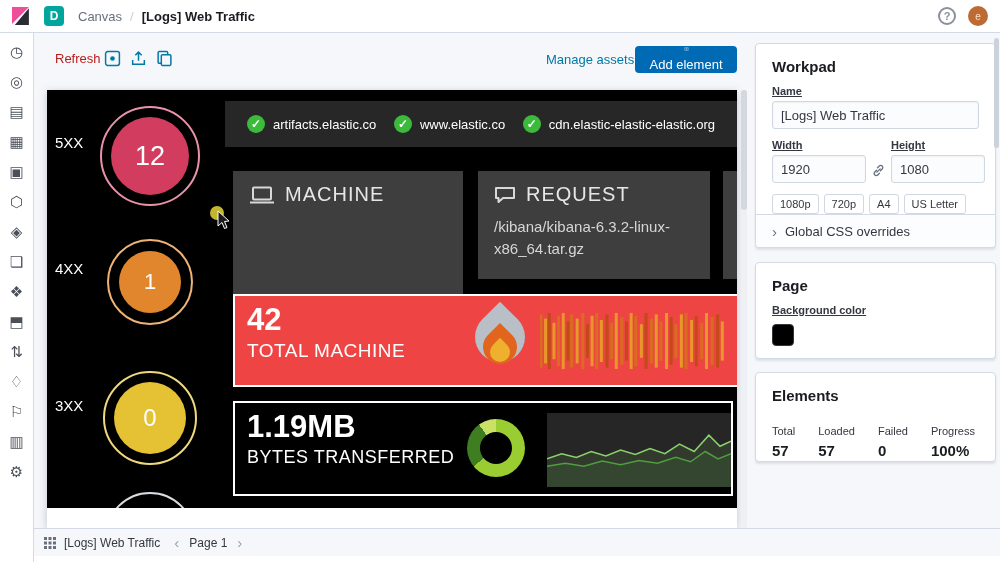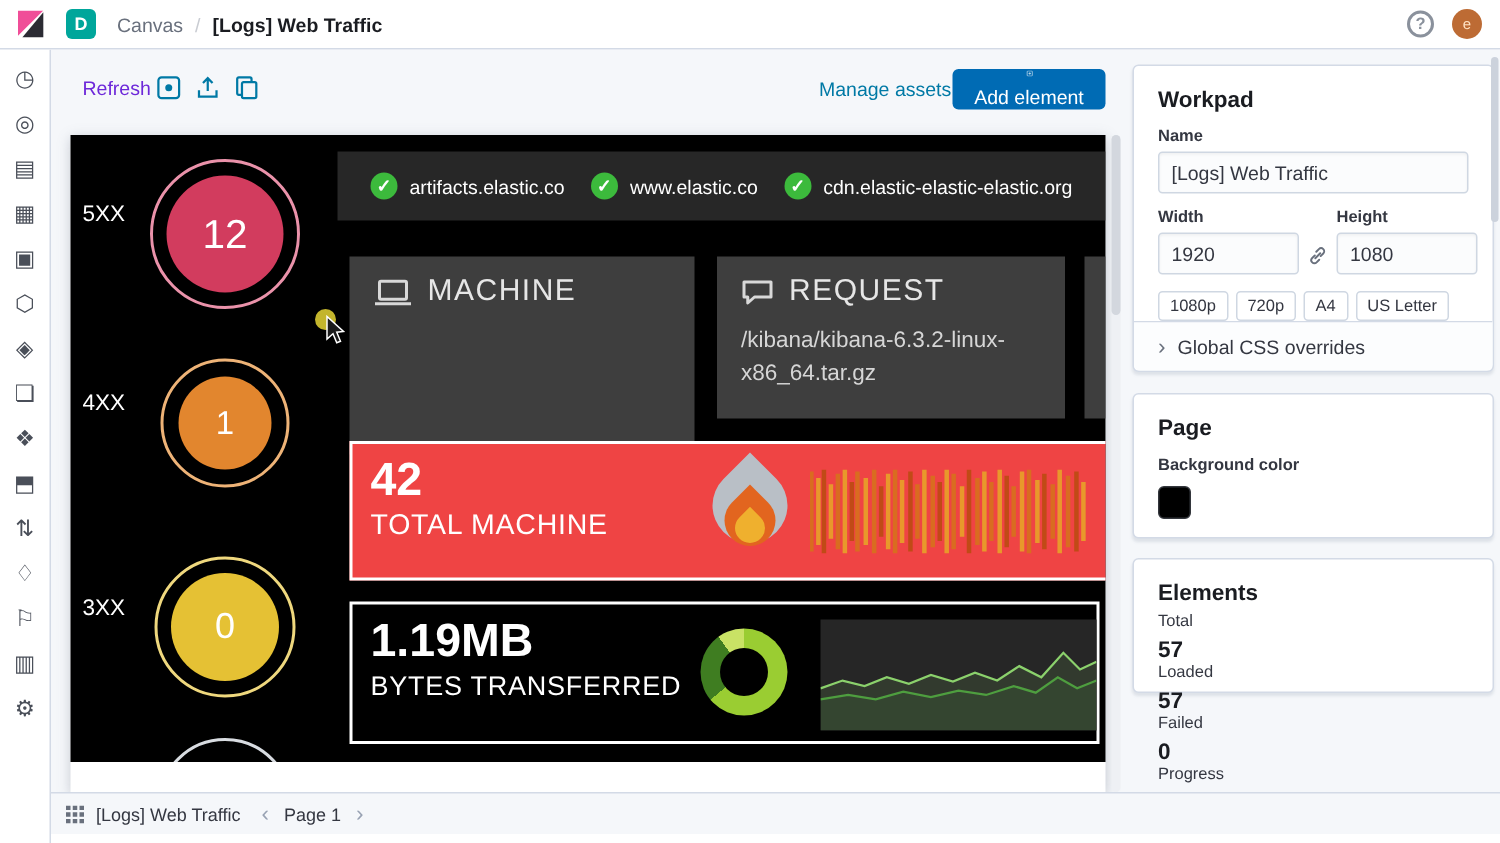--- a/index.html
+++ b/index.html
@@ -23,21 +23,21 @@
 
   
   .left-nav{position:absolute;top:33px;left:0;width:34px;height:529px;background:#fff;
           border-right:1px solid #d3dae6;display:flex;flex-direction:column;align-items:center;
           padding-top:10px;gap:12px;z-index:5;}
   .nav-icon{font-size:15px;line-height:1.2;color:#4a4f59;cursor:pointer;font-family:"DejaVu Sans",sans-serif;}
 
   
   .main{position:absolute;top:33px;left:34px;width:966px;height:529px;background:#f5f7fa;}
 
-  .refresh-link{position:absolute;left:21px;top:18px;font-size:13px;color:#6d28d9;cursor:pointer;}
+  .refresh-link{position:absolute;left:21px;top:18px;font-size:13px;color:#b91c1c;cursor:pointer;}
   .tb-icons{position:absolute;left:70px;top:17px;display:flex;gap:9px;}
   .tb-icon{width:17px;height:17px;cursor:pointer;}
   .manage-assets{position:absolute;left:512px;top:19px;font-size:13px;color:#0079a5;cursor:pointer;}
   .add-element-btn{position:absolute;left:601px;top:13px;width:102px;height:27px;background:#006bb4;border:none;
           border-radius:4px;color:#fff;font-size:13px;display:flex;align-items:center;justify-content:center;
           gap:6px;cursor:pointer;font-family:inherit;flex-direction:column;}
 
   
   .workpad-page{position:absolute;left:13px;top:57px;width:690px;height:438px;background:#fff;
           box-shadow:0 2px 8px rgba(100,110,130,.35);}
@@ -97,36 +97,36 @@
   .canvas-scroll{position:absolute;left:707px;top:57px;width:6px;height:438px;background:#eef0f4;border-radius:3px;}
   .canvas-scroll-thumb{width:6px;height:120px;background:#d3d7de;border-radius:3px;}
 
   
   .card{position:absolute;left:721px;width:241px;background:#fff;border:1px solid #d3dae6;border-radius:4px;
           box-shadow:0 2px 2px rgba(152,162,179,.25);}
   .card-workpad{top:10px;height:205px;padding:14px 16px;}
   .card-page{top:229px;height:97px;padding:14px 16px;}
   .card-elements{top:339px;height:90px;padding:14px 16px;}
   .card-title{font-size:15px;font-weight:bold;color:#1a1c21;}
-  .field-label{font-size:11px;font-weight:bold;color:#343741;margin-top:10px;margin-bottom:4px;}
+  .field-label{font-size:11px;font-weight:bold;color:#343741;margin-top:10px;margin-bottom:4px;text-decoration:underline;}
   .text-input{width:100%;height:28px;border:1px solid #cfd7e2;border-radius:3px;background:#fbfcfd;
           font-size:13px;color:#343741;padding:0 8px;font-family:inherit;box-shadow:inset 0 1px 2px rgba(0,0,0,.05);}
   .wh-row{display:flex;align-items:flex-end;gap:6px;}
   .wh-col{width:94px;}
   .num-input{width:94px;}
   .link-btn{width:16px;height:26px;display:flex;align-items:center;justify-content:center;cursor:pointer;}
   .presets{display:flex;gap:5px;margin-top:11px;}
   .preset-chip{border:1px solid #cfd7e2;border-radius:3px;background:#fff;font-size:11px;color:#343741;
           padding:3px 7px;cursor:pointer;font-family:inherit;white-space:nowrap;}
   .css-row{position:absolute;left:0;bottom:0;width:100%;height:33px;border-top:1px solid #d3dae6;background:#fcfdfe;
           display:flex;align-items:center;gap:8px;padding:0 16px;font-size:13px;color:#343741;cursor:pointer;
           border-radius:0 0 4px 4px;}
   .css-chevron{color:#69707d;font-size:15px;line-height:1;}
   .color-swatch{width:22px;height:22px;border-radius:4px;background:#000;border:1px solid #33363c;margin-top:8px;cursor:pointer;}
-  .stats-row{display:flex;justify-content:space-between;margin-top:4px;padding-right:4px;flex-direction:column;}
+  .stats-row{display:flex;justify-content:space-between;margin-top:21px;padding-right:4px;}
   .stat-label{font-size:11px;color:#343741;}
   .stat-value{font-size:15px;font-weight:bold;color:#1a1c21;margin-top:5px;}
 
   
   .footer{position:absolute;left:0;top:495px;width:966px;height:28px;background:#f5f7fa;border-top:1px solid #d3dae6;
           display:flex;align-items:center;padding-left:10px;z-index:4;}
   .footer-name{font-size:12px;color:#343741;margin-left:8px;}
   .pager{display:flex;align-items:center;gap:10px;margin-left:14px;}
   .pager-chevron{color:#98a2b3;font-size:15px;cursor:pointer;line-height:1;}
   .pager-label{font-size:12px;color:#343741;}

